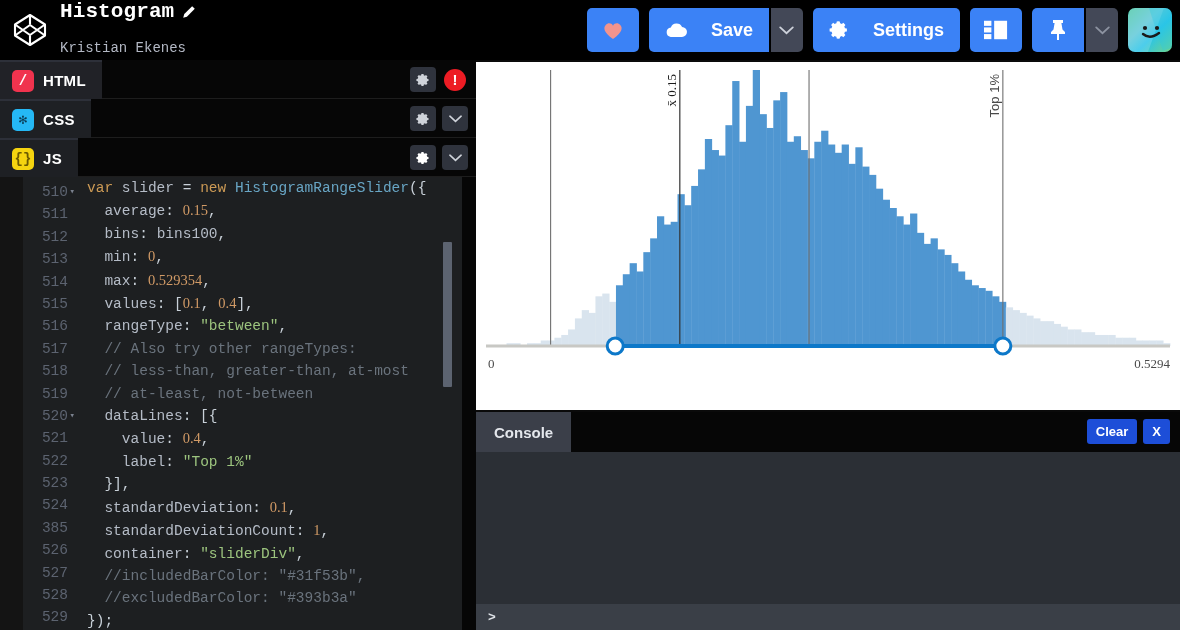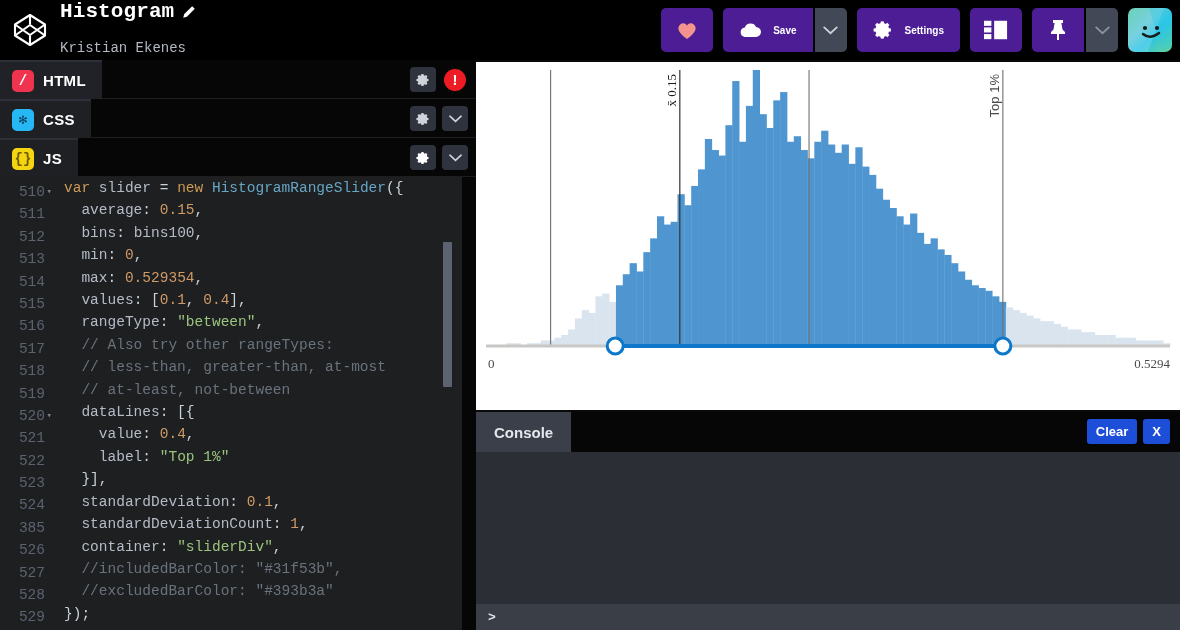--- a/index.html
+++ b/index.html
@@ -13,23 +13,23 @@
   }
   #logo-wrap{ width:60px; height:60px; display:flex; align-items:center; justify-content:center; }
   #title-block{ display:flex; flex-direction:column; justify-content:flex-start; height:60px;font-family:Liberation Mono, monospace; }
   #pen-title-row{ display:flex; align-items:center; gap:8px; }
   #pen-title{ color:#fff; font-size:21px; font-weight:bold; letter-spacing:.1px; }
   #pen-author{ color:#b3b8c4; font-size:14px; margin-top:17px; }
   #pencil-icon{ display:inline-block; width:14px; height:14px; }
 
   #toolbar{ position:absolute; right:8px; top:0; height:60px; display:flex; align-items:center; gap:10px; }
   .tb-btn{
-    background:#4c1d95; border:none; border-radius:5px; height:44px;
-    display:flex; align-items:center; justify-content:center; gap:12px;
-    color:#fff; font-size:10px; font-weight:bold; cursor:pointer; padding:0 16px;
+    background:#3b82f6; border:none; border-radius:5px; height:44px;
+    display:flex; align-items:center; justify-content:center; gap:24px;
+    color:#fff; font-size:18px; font-weight:bold; cursor:pointer; padding:0 16px;
   }
   .tb-group{ display:flex; align-items:center; }
   .tb-group .tb-main{ border-radius:5px 0 0 5px; }
   .tb-caret{
     background:#434857; width:34px; height:44px; border-radius:0 5px 5px 0;
     display:flex; align-items:center; justify-content:center; cursor:pointer;
     border-left:2px solid #000;
   }
   .tb-icon-only{ width:52px; padding:0; }
   #avatar{
@@ -57,29 +57,29 @@
   .ico-css{ background:#25b8f5; color:#0b3a52; }
   .ico-js{ background:#f5d410; color:#6b5a00; }
   .ed-actions{ position:absolute; right:8px; top:7px; display:flex; gap:6px; }
   .sq-btn{ width:26px; height:25px; border-radius:4px; background:#2f333d; display:flex;
      align-items:center; justify-content:center; cursor:pointer; }
   .sq-btn.err{ background:transparent; }
   .err-dot{ width:22px; height:22px; border-radius:50%; background:#ed1c24; color:#fff;
      display:flex; align-items:center; justify-content:center; font-size:15px; font-weight:bold; }
 
   
-  #code-area{ position:relative; height:453px; background:#1d1f21; overflow:hidden; }
+  #code-area{ position:relative; height:453px; background:#1d1f21; overflow:hidden;margin-left:23px; }
   #code-inner{ display:flex; font-family:"Liberation Mono","DejaVu Sans Mono", monospace; font-size:14.5px; line-height:22.4px; }
   #gutter{ width:54px; flex:0 0 54px; text-align:right; padding-right:9px; color:#5c6370; padding-top:4px; user-select:none; }
   #gutter div{ height:22.4px; position:relative; }
   #gutter div .fold{ position:absolute; right:-7px; top:0; color:#7a818e; font-size:9px; }
   #code-text{ padding-left:10px; white-space:pre; color:#d8dee9; }
   .kw{ color:#cc9a55; }
   .cls{ color:#68a5c4; }  .prop{ color:#b5bcc7; }
-  .num{ color:#d19a66; }  .str{ color:#9cc47e; }
+  .num{ color:#d19a66;font-family:Liberation Serif, serif; }  .str{ color:#9cc47e; }
   .cmt{ color:#6a737d; }  .punc{ color:#c9d1d9; }
   .var{ color:#b5bcc7; }
   #code-scroll{ position:absolute; right:24px; top:65px; width:9px; height:145px; background:#5c6370;
      border-radius:1px; cursor:pointer; }
   #code-rail{ position:absolute; right:0; top:0; width:14px; height:453px; background:#060606; }
 
   
   #right-col{ position:absolute; left:476px; top:60px; width:704px; height:570px; background:#0a0a0a; }
   #preview{ position:absolute; left:0; top:2px; width:704px; height:348px; background:#fff; }
   #chart{ position:absolute; left:0; top:0; }

